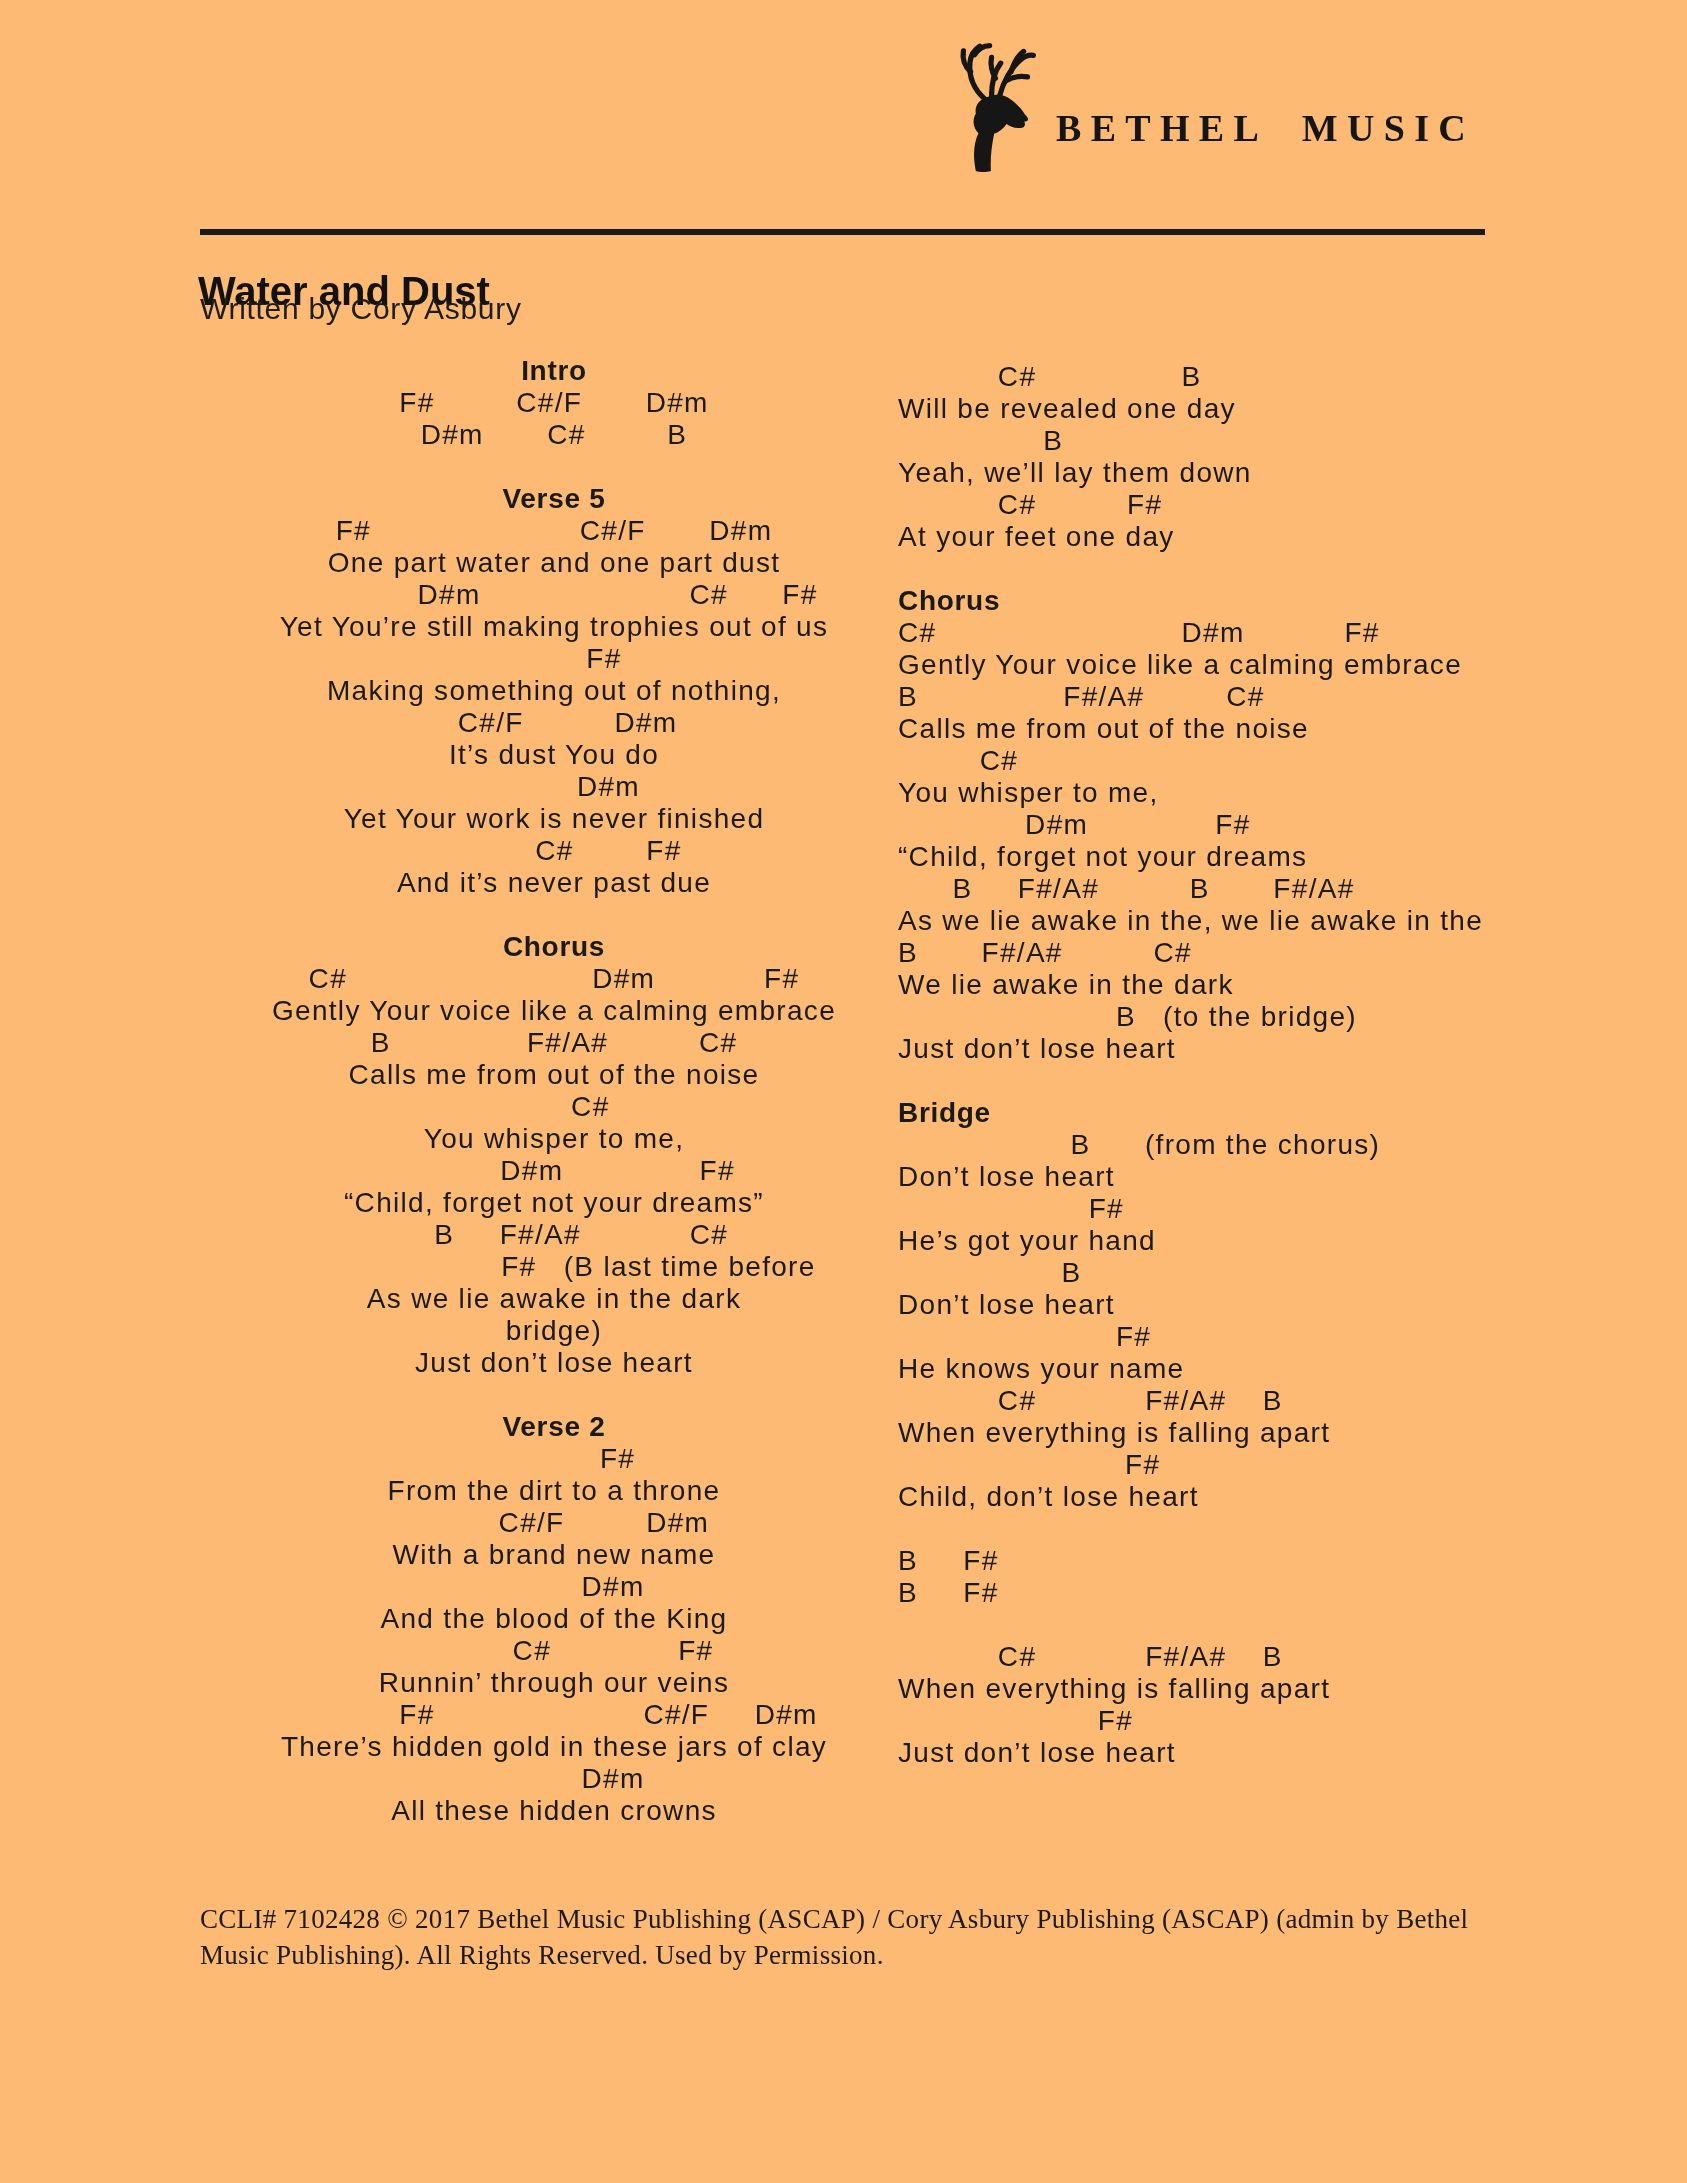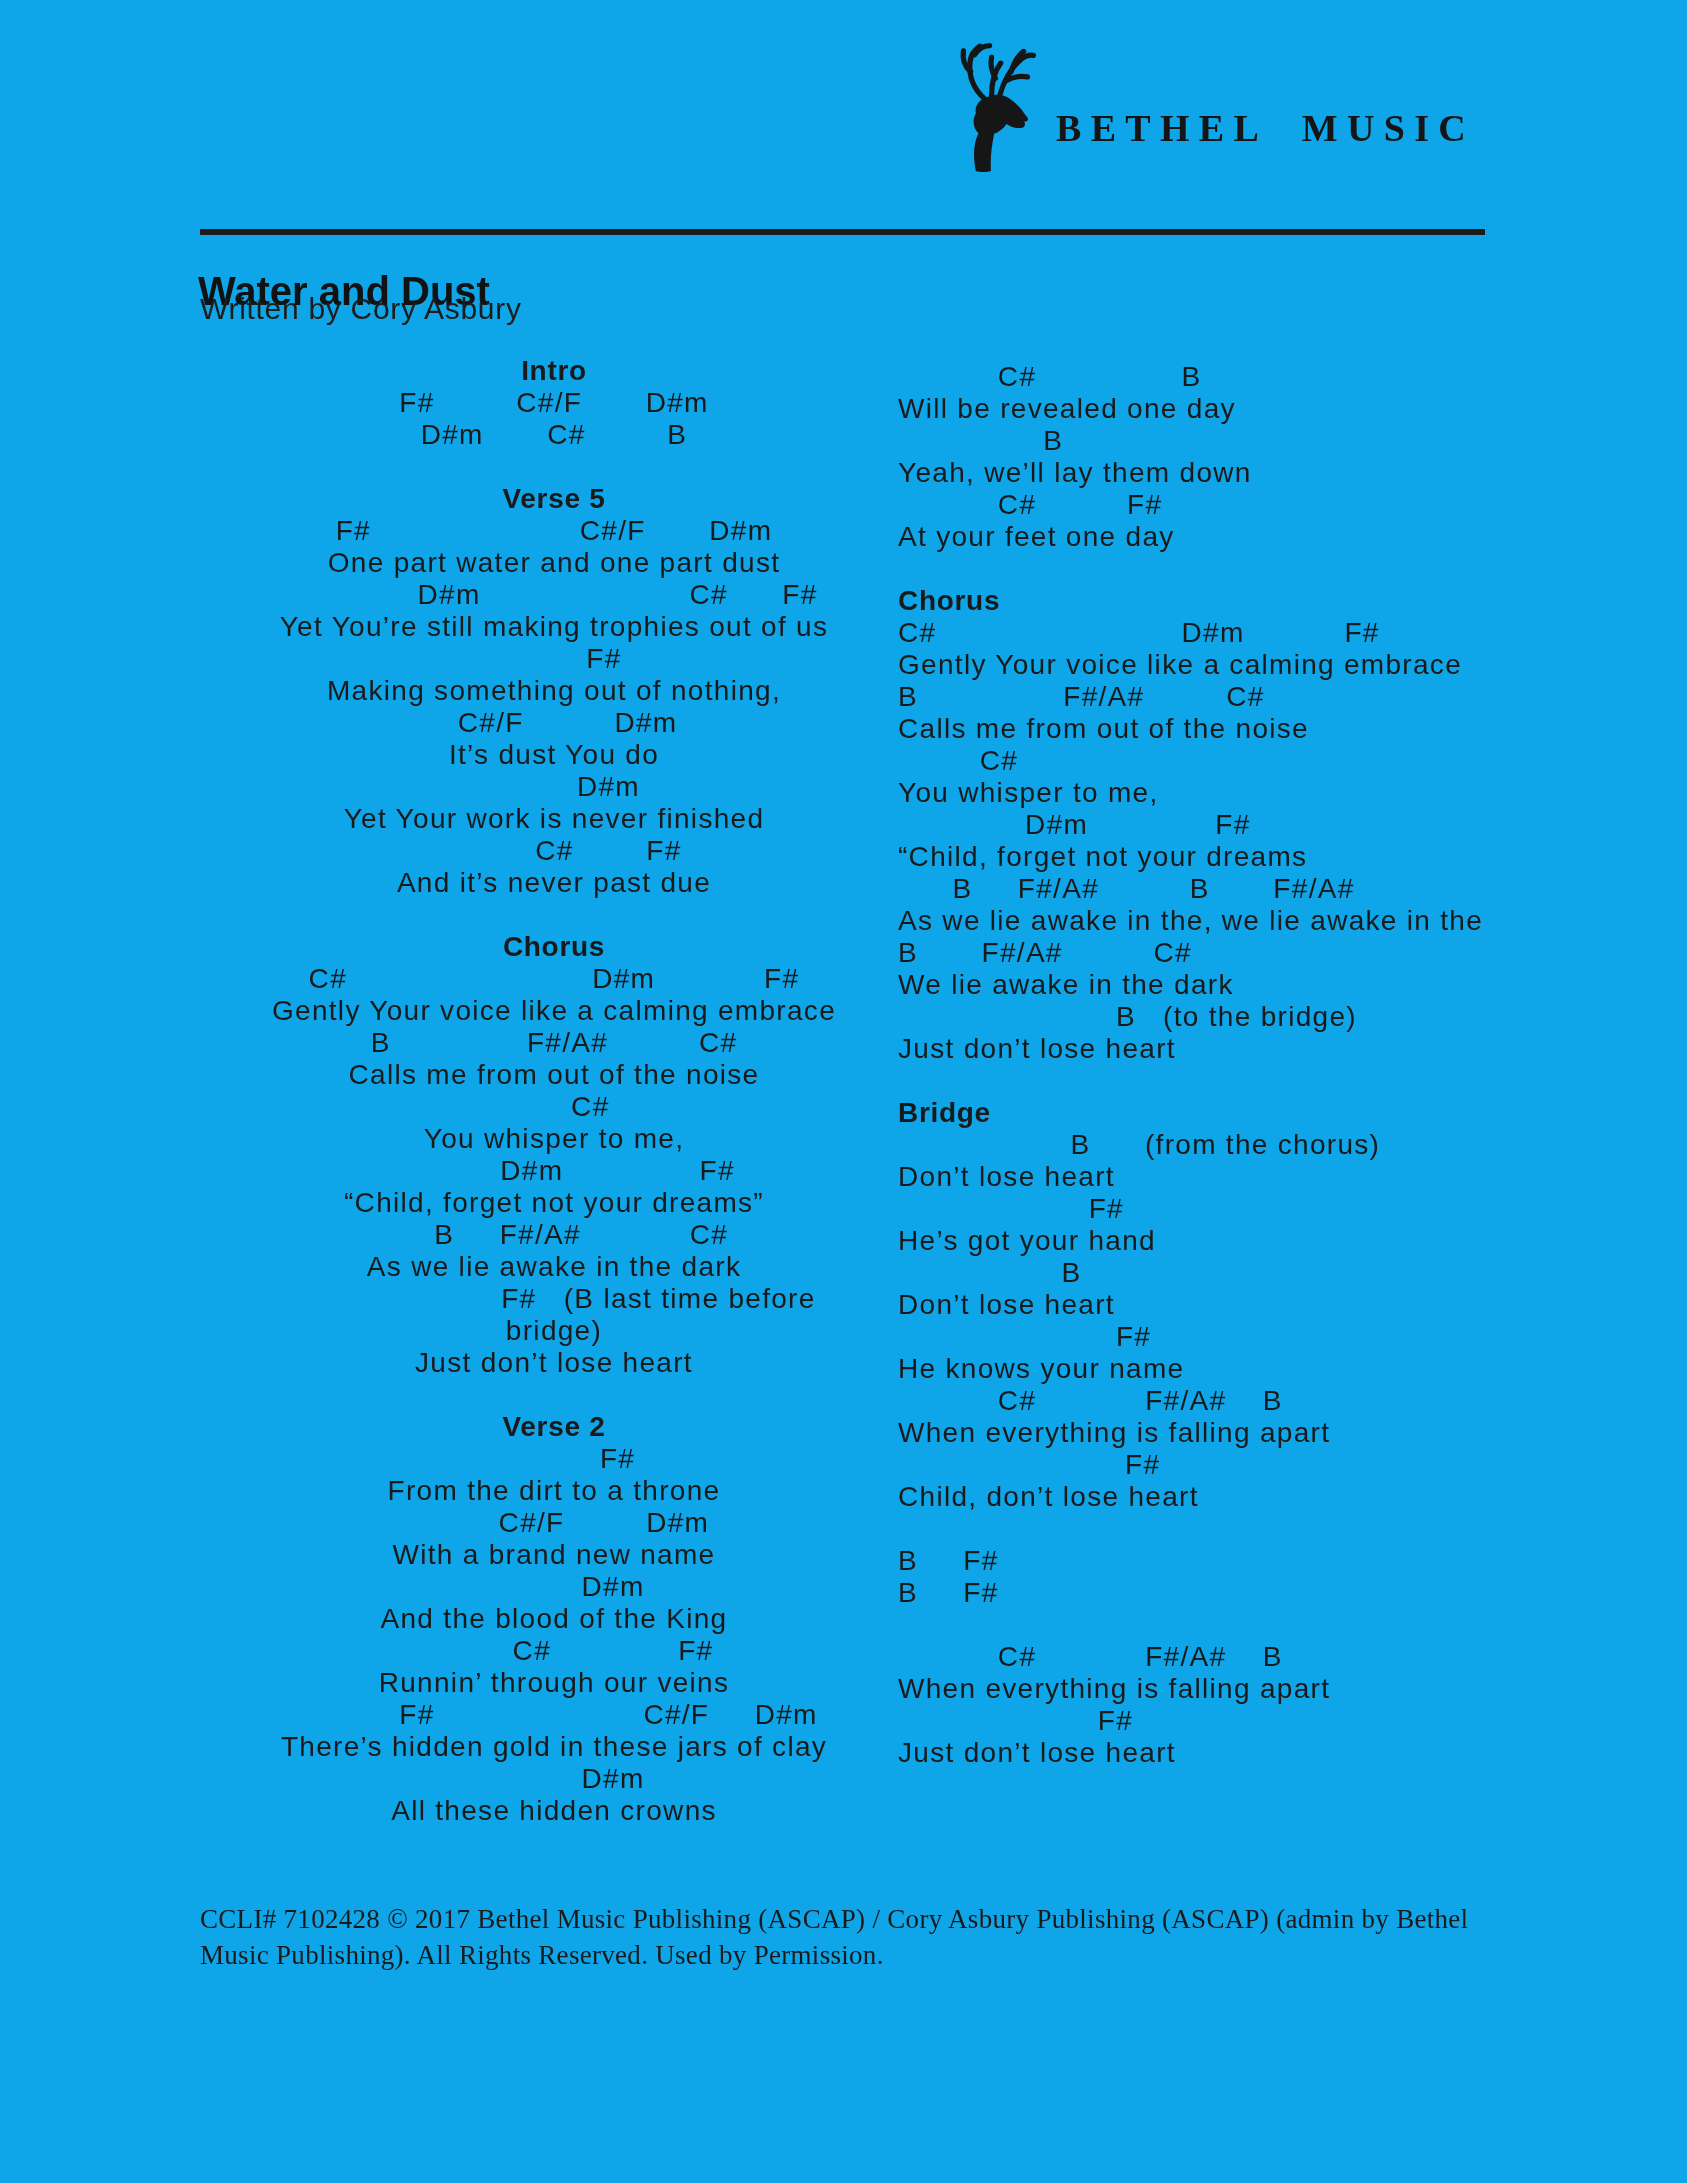--- a/index.html
+++ b/index.html
@@ -1,17 +1,17 @@
 <!DOCTYPE html>
 <html style="font-size:10.6px"><head>
 <meta charset="utf-8">
 <style>
   html,body{margin:0;padding:0;background:#ffffff;}
   body{width:1687px;height:2183px;position:relative;font-family:"Liberation Sans",sans-serif;color:#171717;}
-  .page{position:absolute;inset:0;background:#0ea5e9;overflow:hidden;padding-left:10px;}
+  .page{position:absolute;inset:0;background:#fdba74;overflow:hidden;padding-left:10px;}
 
   
   .logo{position:absolute;left:951px;top:41px;display:flex;align-items:flex-start;}
   .deer{width:85px;height:132px;display:block;}
   .brand{font-family:"Liberation Serif",serif;font-weight:bold;font-size:38px;
          letter-spacing:9.3px;word-spacing:17px;color:#151515;margin-left:20px;margin-top:65px;white-space:nowrap;}
 
   .rule{position:absolute;left:200px;top:229px;width:1285px;height:6px;background:#1b1b1b;}
 
   .title{position:absolute;left:198px;top:239px;font-size:40px;font-weight:bold;letter-spacing:0px;color:#121212;margin-top:30px;}
@@ -85,22 +85,22 @@
       <div class="line h">Chorus</div>
       <div class="line c">C#                           D#m            F#</div>
       <div class="line l">Gently Your voice like a calming embrace</div>
       <div class="line c">B               F#/A#          C#</div>
       <div class="line l">Calls me from out of the noise</div>
       <div class="line c">        C#</div>
       <div class="line l">You whisper to me,</div>
       <div class="line c">              D#m               F#</div>
       <div class="line l">“Child, forget not your dreams”</div>
       <div class="line c">      B     F#/A#            C#</div>
+      <div class="line c">                       F#   (B last time before</div>
       <div class="line l">As we lie awake in the dark</div>
-      <div class="line c">                       F#   (B last time before</div>
       <div class="line c">bridge)</div>
       <div class="line l">Just don’t lose heart</div>
       <div class="line g">&nbsp;</div>
       <div class="line h">Verse 2</div>
       <div class="line c">              F#</div>
       <div class="line l">From the dirt to a throne</div>
       <div class="line c">           C#/F         D#m</div>
       <div class="line l">With a brand new name</div>
       <div class="line c">             D#m</div>
       <div class="line l">And the blood of the King</div>

